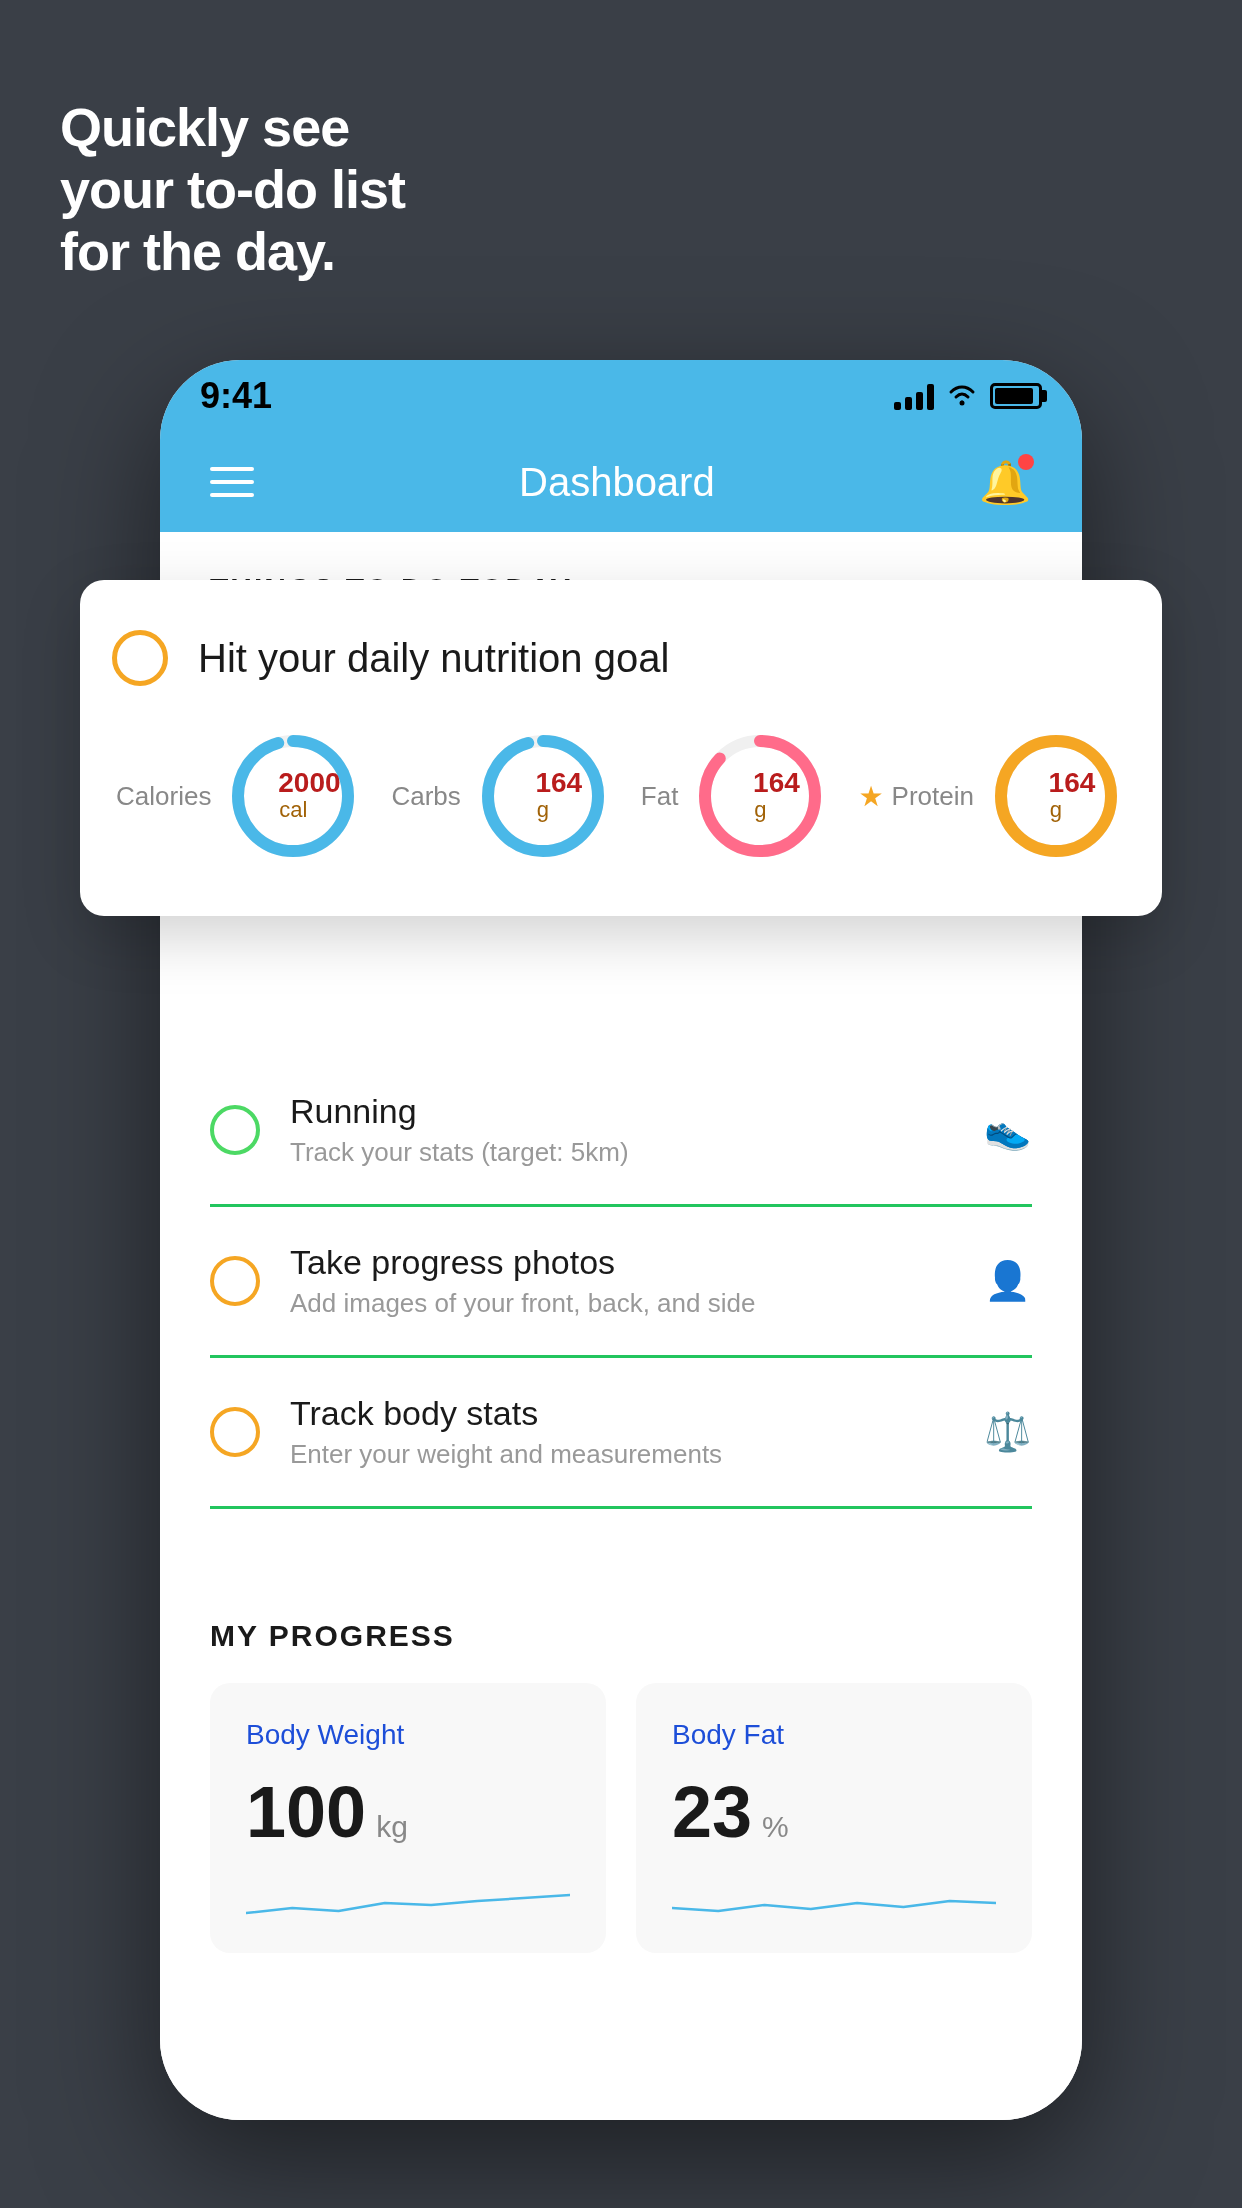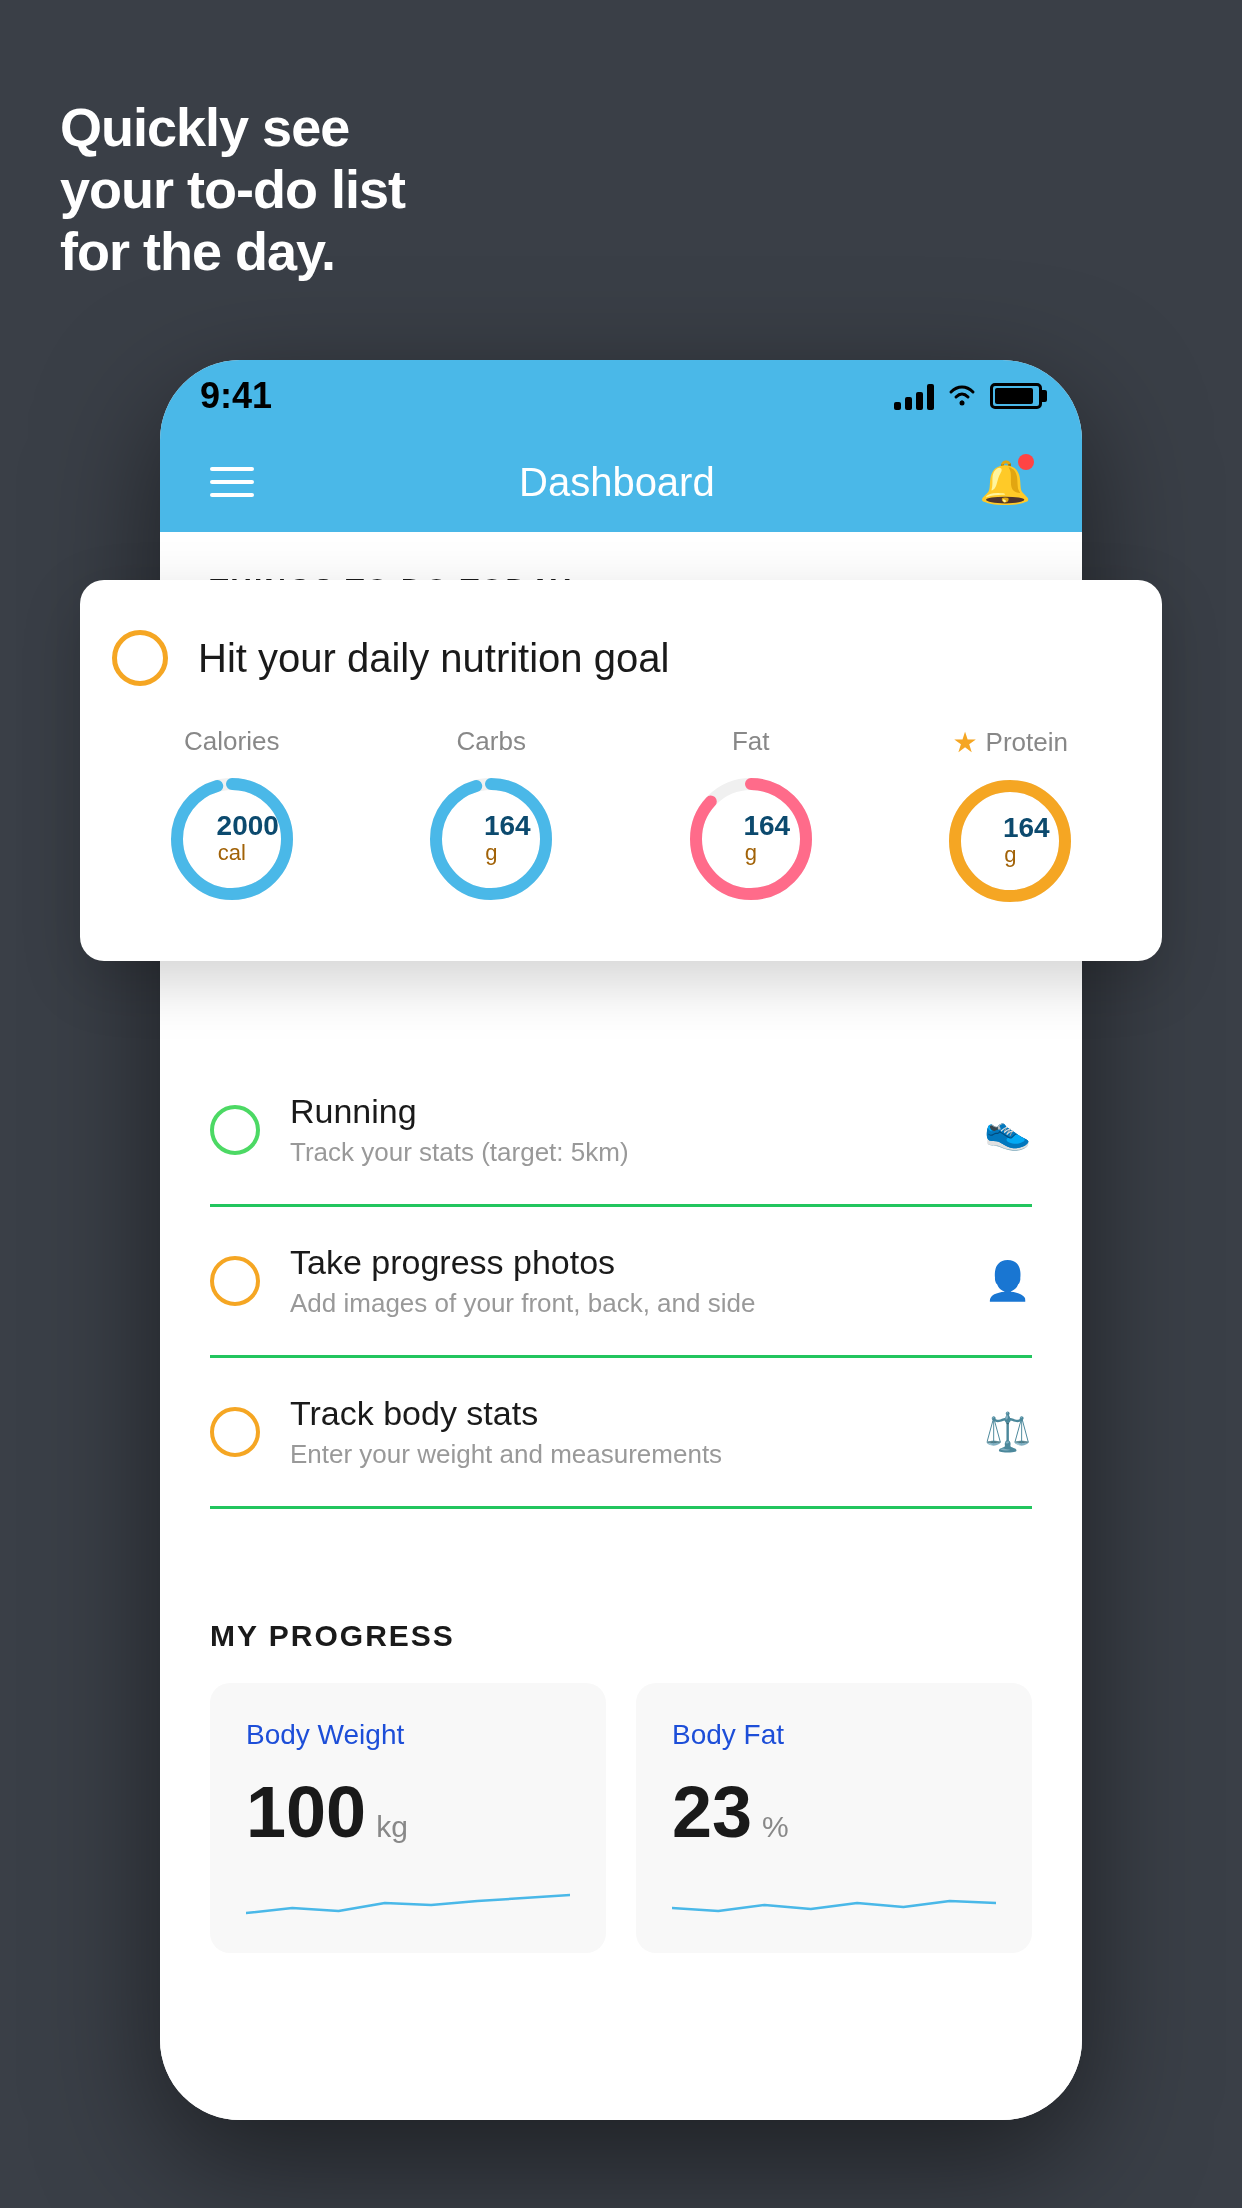--- a/index.html
+++ b/index.html
@@ -210,21 +210,21 @@
 
     .nutrition-grid {
       display: flex;
       justify-content: space-around;
       align-items: flex-start;
       gap: 20px;
     }
 
     .nutrition-item {
       display: flex;
-      flex-direction: column;
+      flex-direction: row;
       align-items: center;
       gap: 12px;
     }
 
     .nutrition-label {
       font-size: 26px;
       color: #888;
       text-align: center;
     }
 
@@ -286,21 +286,21 @@
       position: absolute;
       top: 50%;
       left: 50%;
       transform: translate(-50%, -50%);
       text-align: center;
     }
 
     .donut-value {
       font-size: 28px;
       font-weight: 700;
-      color: #0c4a6e;
+      color: #b91c1c;
       line-height: 1;
       margin-left: 32px;
     }
 
     .donut-unit {
       font-size: 22px;
       color: #a16207;
     }
 
     

